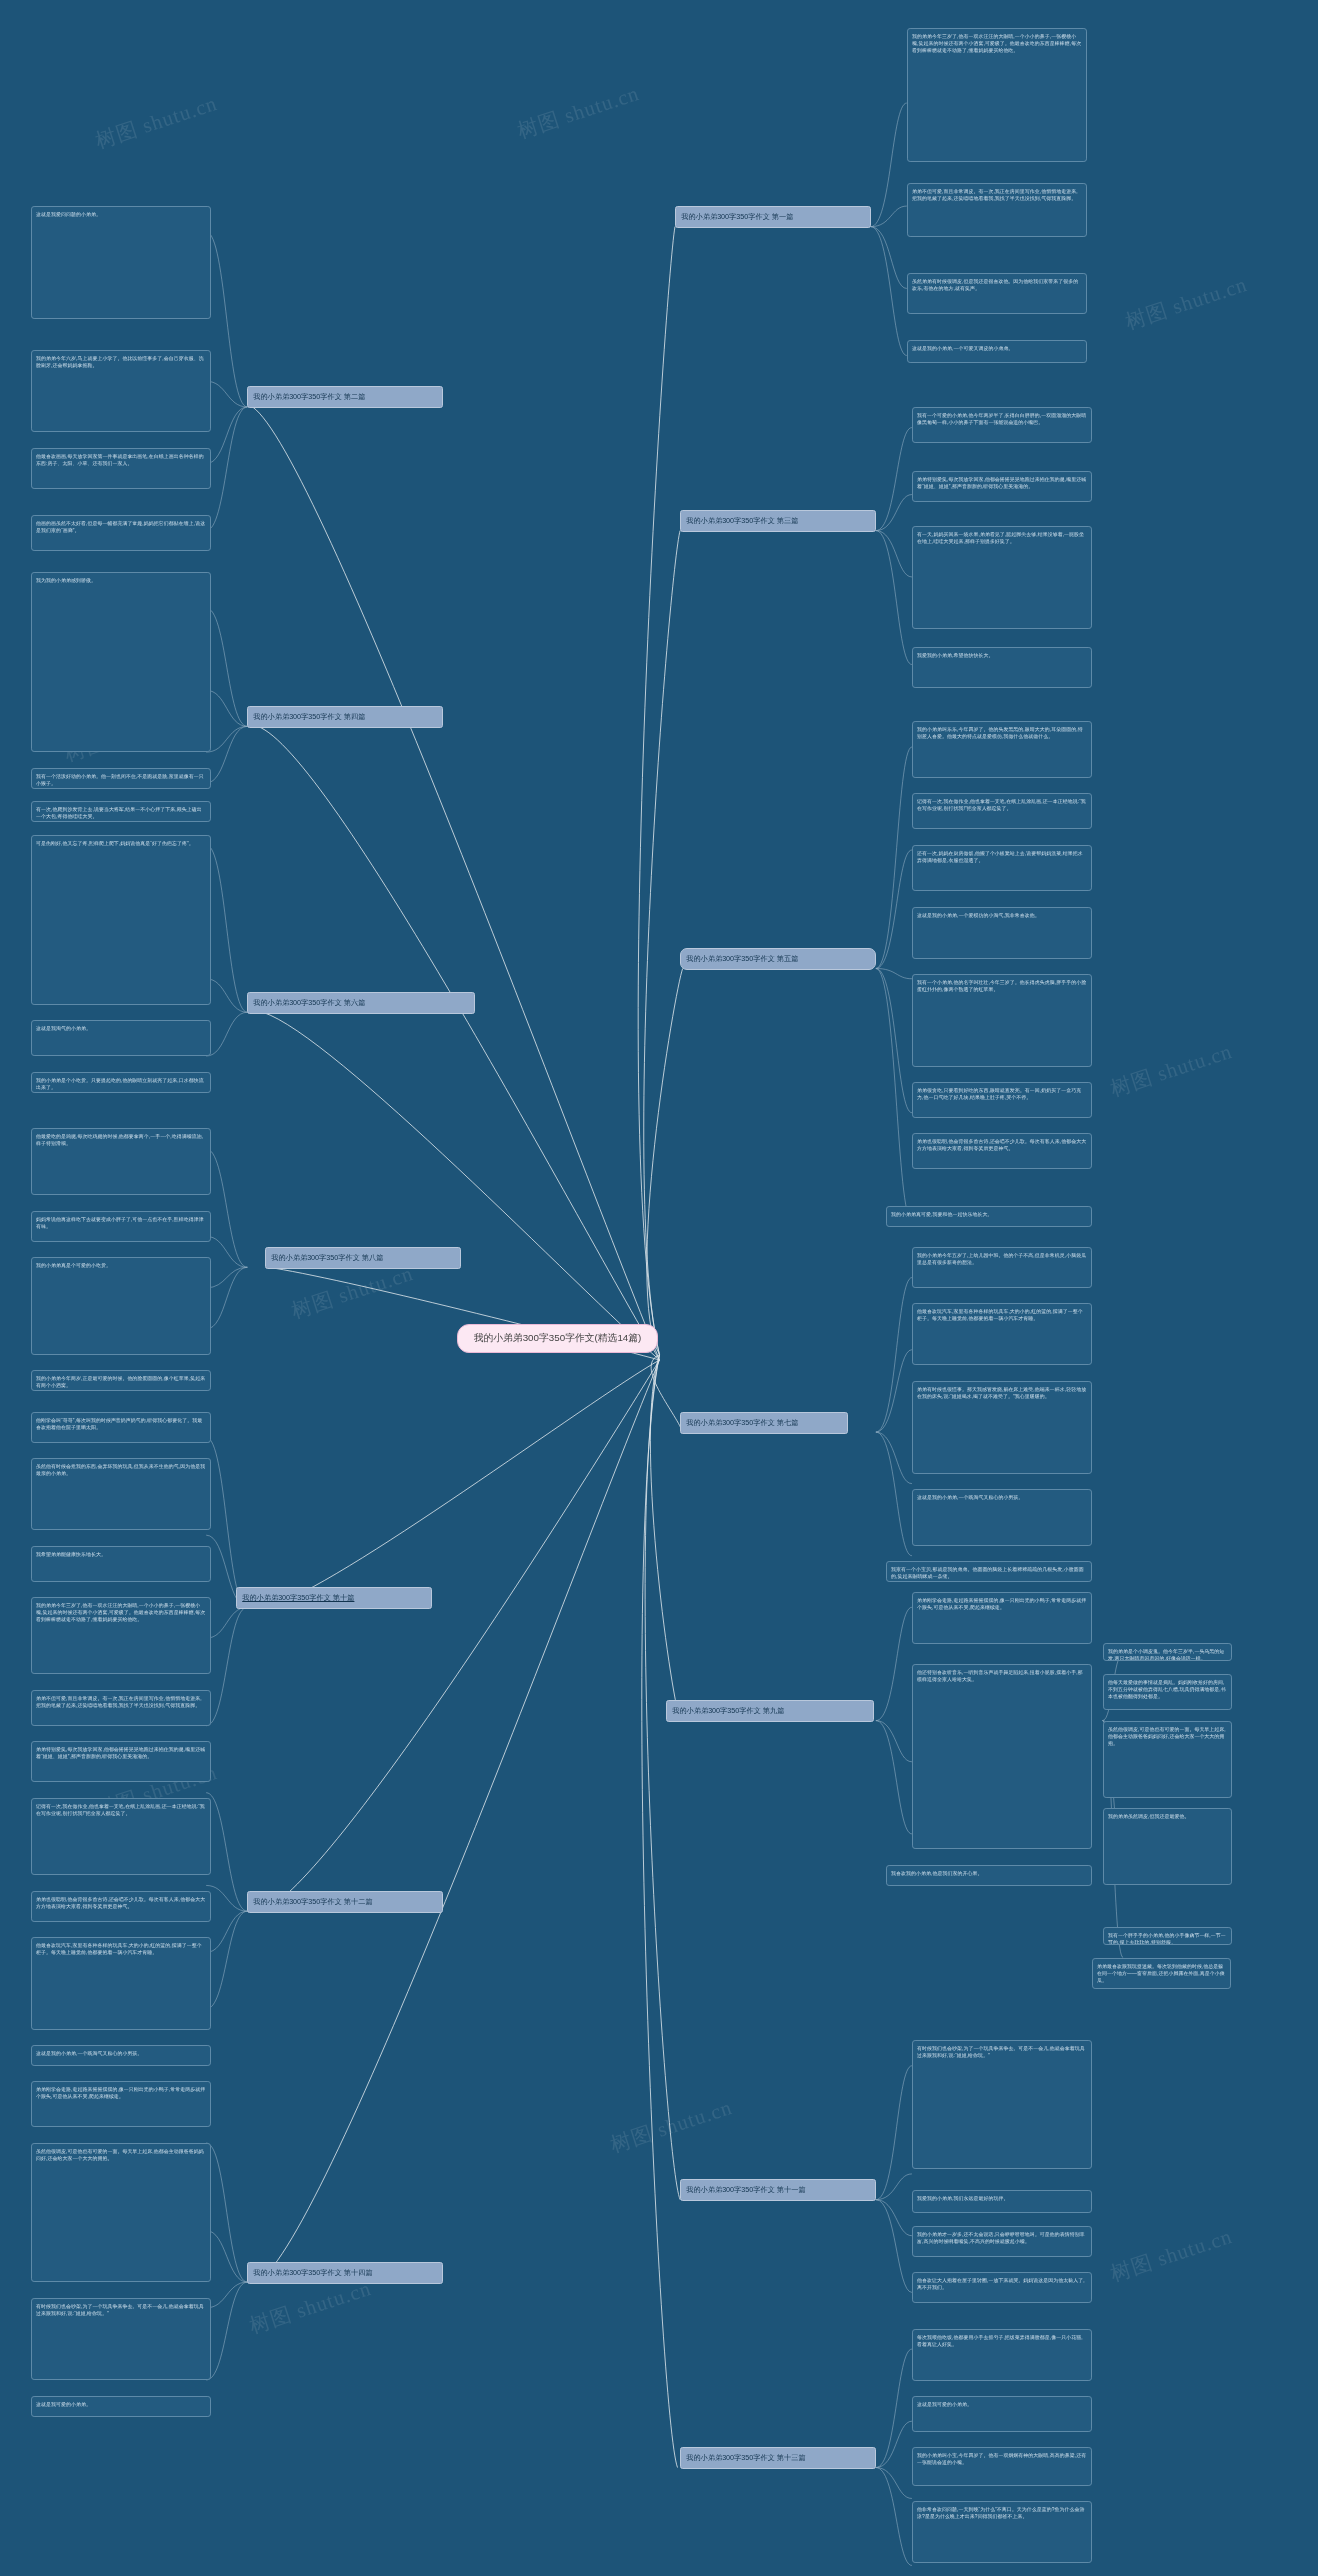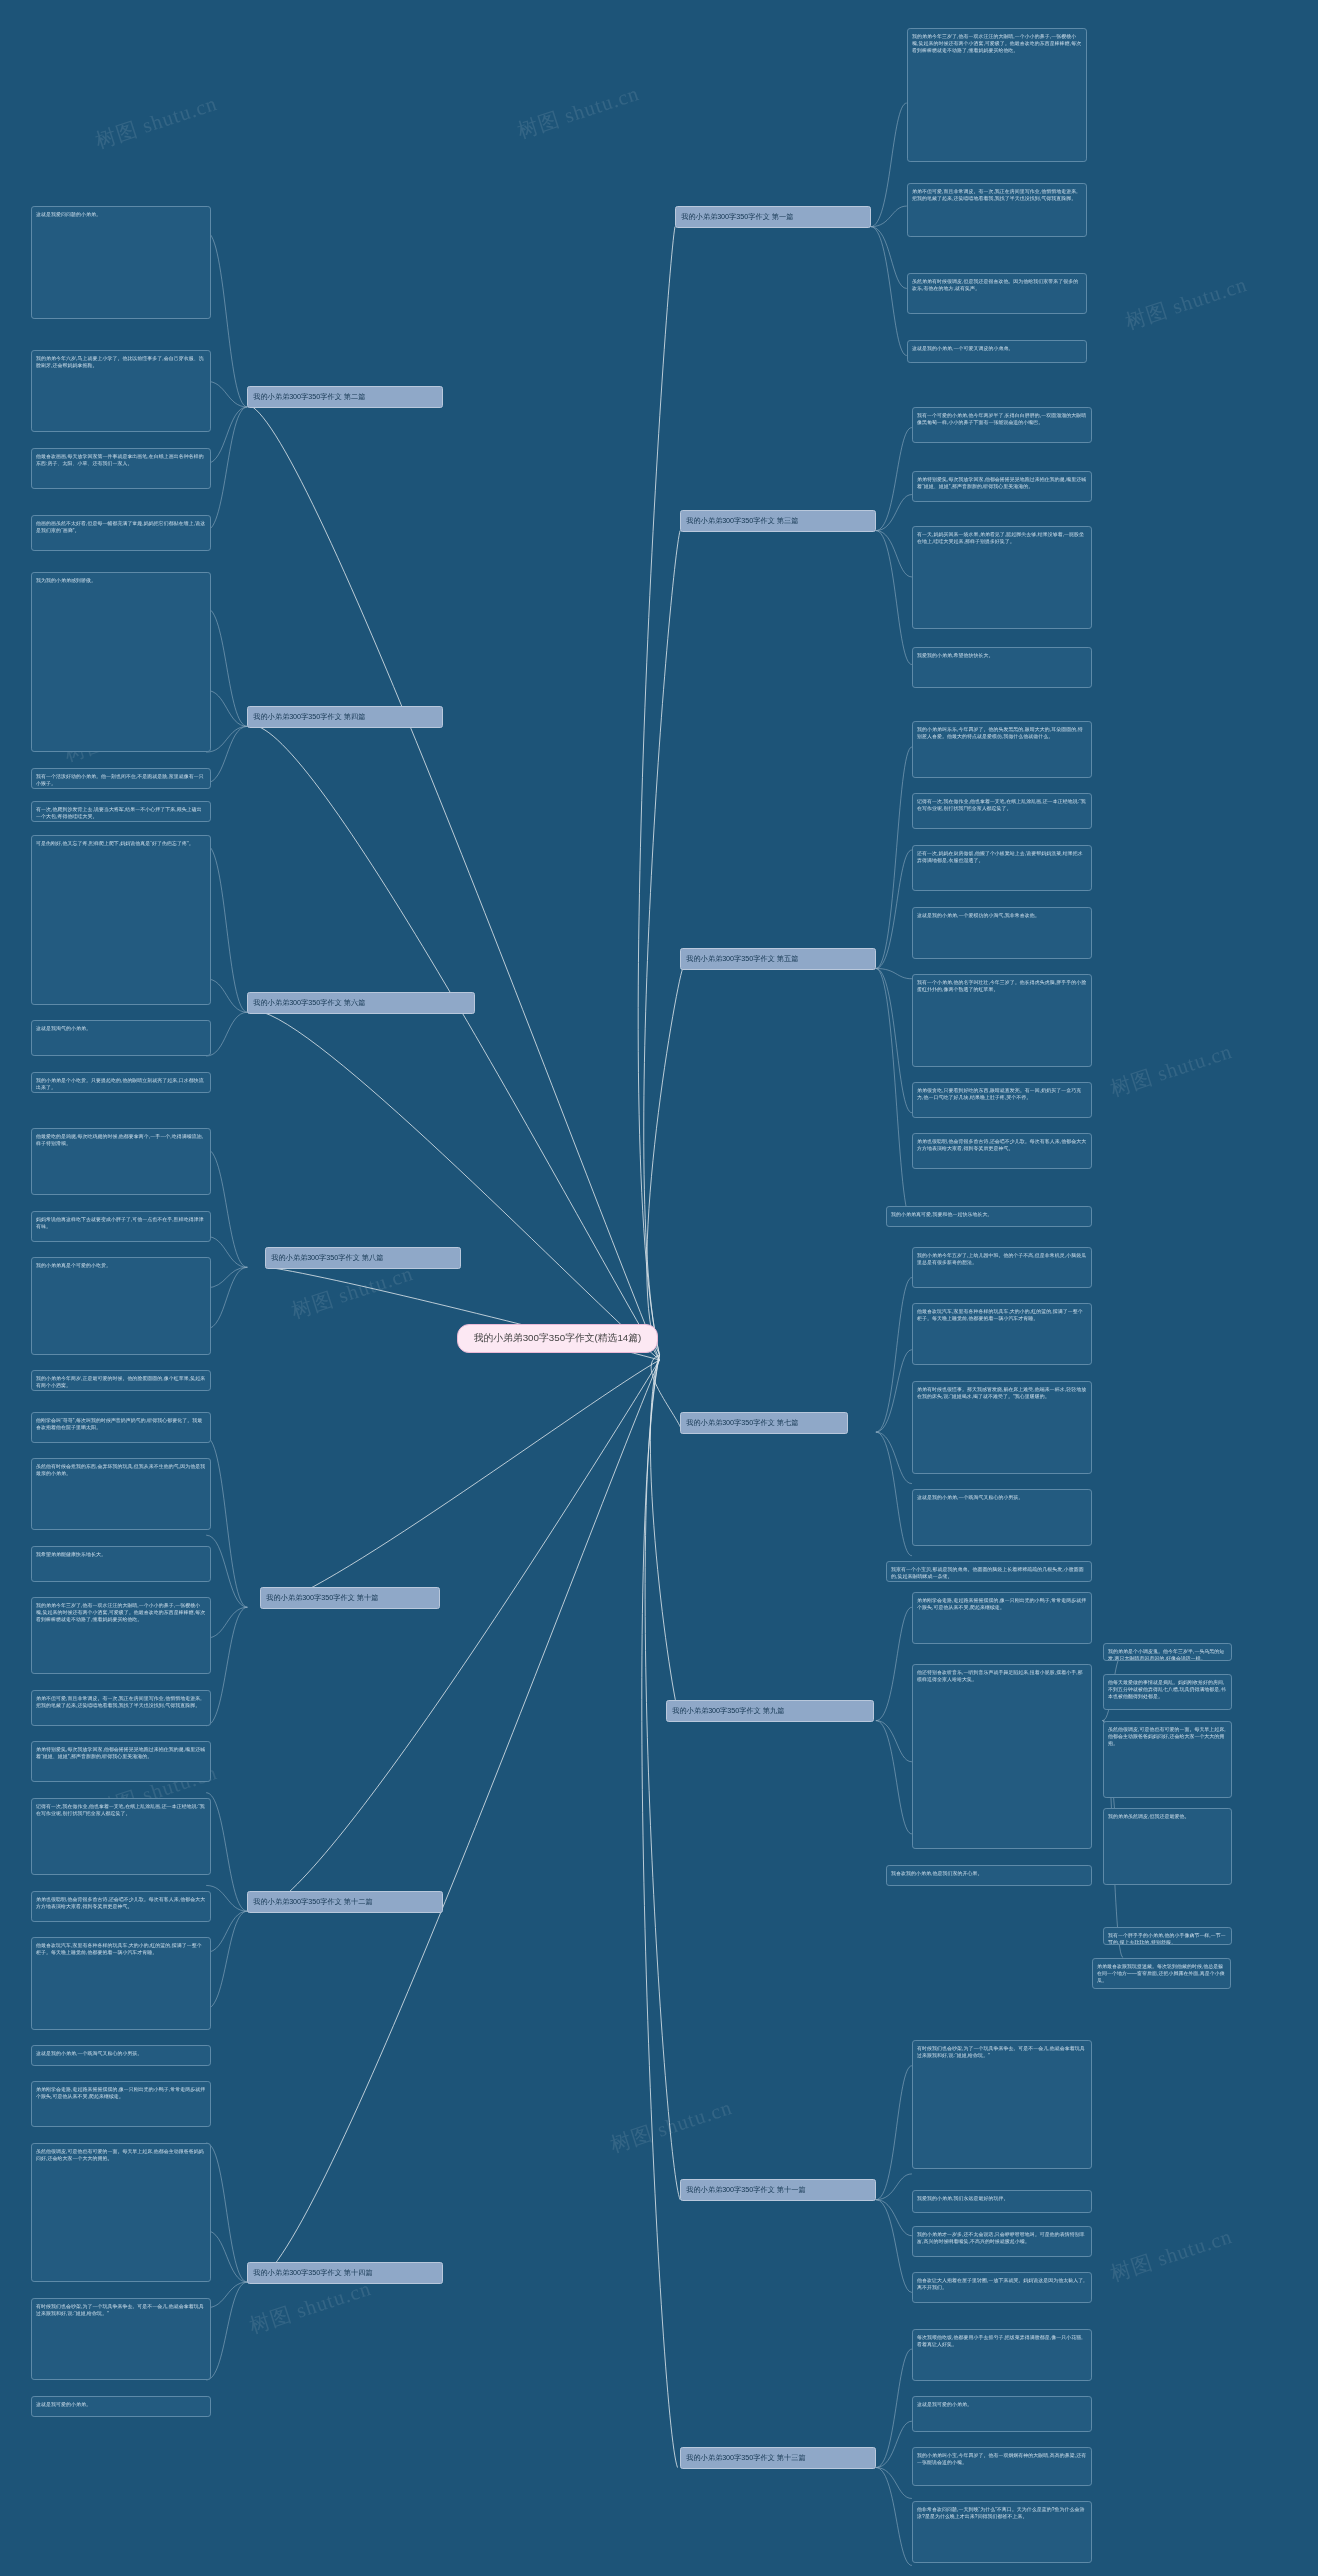--- a/index.html
+++ b/index.html
@@ -164,31 +164,31 @@
   <div class="watermark" style="left:1108px;top:1056px;">树图 shutu.cn</div>
   <div class="watermark" style="left:93px;top:1777px;">树图 shutu.cn</div>
   <div class="watermark" style="left:608px;top:2112px;">树图 shutu.cn</div>
   <div class="watermark" style="left:1108px;top:2241px;">树图 shutu.cn</div>
   <div class="watermark" style="left:247px;top:2293px;">树图 shutu.cn</div>
 
   <div class="node root" style="left:457px;top:1324px;width:201px;">我的小弟弟300字350字作文(精选14篇)</div>
 
   <div class="node branch" style="left:675px;top:206px;width:196px;">我的小弟弟300字350字作文 第一篇</div>
   <div class="node branch" style="left:680px;top:510px;width:196px;">我的小弟弟300字350字作文 第三篇</div>
-  <div class="node branch" style="left:680px;top:948px;width:196px;">我的小弟弟300字350字作文 第五篇</div>
+  <div class="node branch" style="left:680px;top:948px;width:196px;border-radius:7px;">我的小弟弟300字350字作文 第五篇</div>
   <div class="node branch" style="left:680px;top:1412px;width:168px;">我的小弟弟300字350字作文 第七篇</div>
   <div class="node branch" style="left:666px;top:1700px;width:208px;">我的小弟弟300字350字作文 第九篇</div>
   <div class="node branch" style="left:680px;top:2179px;width:196px;">我的小弟弟300字350字作文 第十一篇</div>
   <div class="node branch" style="left:680px;top:2447px;width:196px;">我的小弟弟300字350字作文 第十三篇</div>
 
   <div class="node branch" style="left:247px;top:386px;width:196px;">我的小弟弟300字350字作文 第二篇</div>
   <div class="node branch" style="left:247px;top:706px;width:196px;">我的小弟弟300字350字作文 第四篇</div>
   <div class="node branch" style="left:247px;top:992px;width:228px;">我的小弟弟300字350字作文 第六篇</div>
   <div class="node branch" style="left:265px;top:1247px;width:196px;">我的小弟弟300字350字作文 第八篇</div>
-  <div class="node branch" style="left:260px;top:1587px;width:180px;">我的小弟弟300字350字作文 第十篇</div>
+  <div class="node branch" style="left:236px;top:1587px;width:196px;text-decoration:underline;">我的小弟弟300字350字作文 第十篇</div>
   <div class="node branch" style="left:247px;top:1891px;width:196px;">我的小弟弟300字350字作文 第十二篇</div>
   <div class="node branch" style="left:247px;top:2262px;width:196px;">我的小弟弟300字350字作文 第十四篇</div>
 
   <div class="node leaf" style="left:907px;top:28px;width:180px;height:134px;overflow:hidden;">我的弟弟今年三岁了,他有一双水汪汪的大眼睛,一个小小的鼻子,一张樱桃小嘴,笑起来的时候还有两个小酒窝,可爱极了。他最喜欢吃的东西是棒棒糖,每次看到棒棒糖就走不动路了,缠着妈妈要买给他吃。</div>
   <div class="node leaf" style="left:907px;top:183px;width:180px;height:54px;overflow:hidden;">弟弟不但可爱,而且非常调皮。有一次,我正在房间里写作业,他悄悄地走进来,把我的笔藏了起来,还笑嘻嘻地看着我,我找了半天也没找到,气得我直跺脚。</div>
   <div class="node leaf" style="left:907px;top:273px;width:180px;height:41px;overflow:hidden;">虽然弟弟有时候很调皮,但是我还是很喜欢他。因为他给我们家带来了很多的欢乐,有他在的地方,就有笑声。</div>
   <div class="node leaf" style="left:907px;top:340px;width:180px;height:23px;overflow:hidden;">这就是我的小弟弟,一个可爱又调皮的小弟弟。</div>
 
   <div class="node leaf" style="left:912px;top:407px;width:180px;height:36px;overflow:hidden;">我有一个可爱的小弟弟,他今年两岁半了,长得白白胖胖的,一双圆溜溜的大眼睛像黑葡萄一样,小小的鼻子下面有一张能说会道的小嘴巴。</div>
   <div class="node leaf" style="left:912px;top:471px;width:180px;height:31px;overflow:hidden;">弟弟特别爱笑,每次我放学回家,他都会摇摇晃晃地跑过来抱住我的腿,嘴里还喊着“姐姐、姐姐”,那声音甜甜的,听得我心里美滋滋的。</div>

